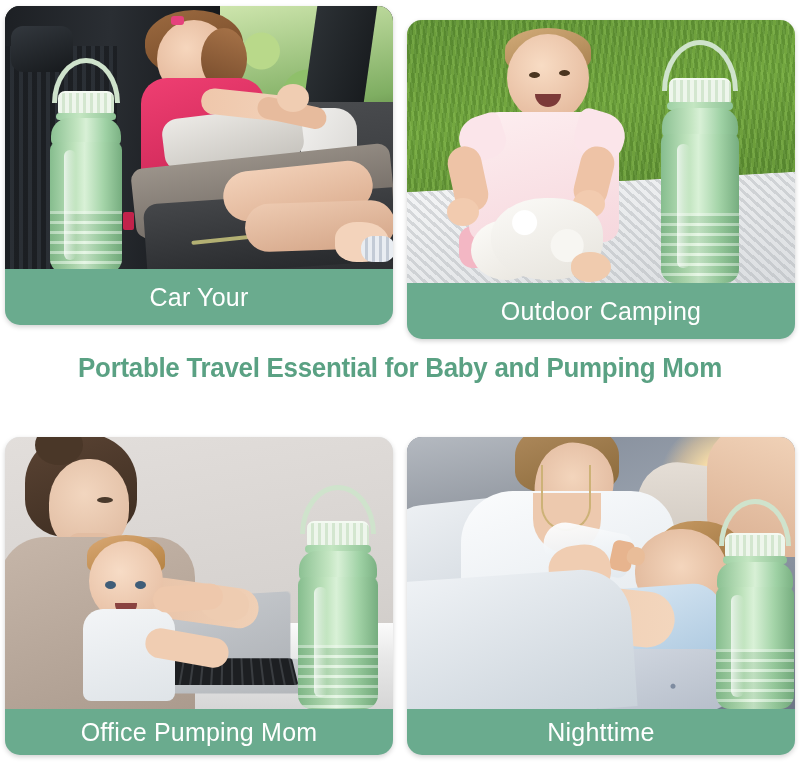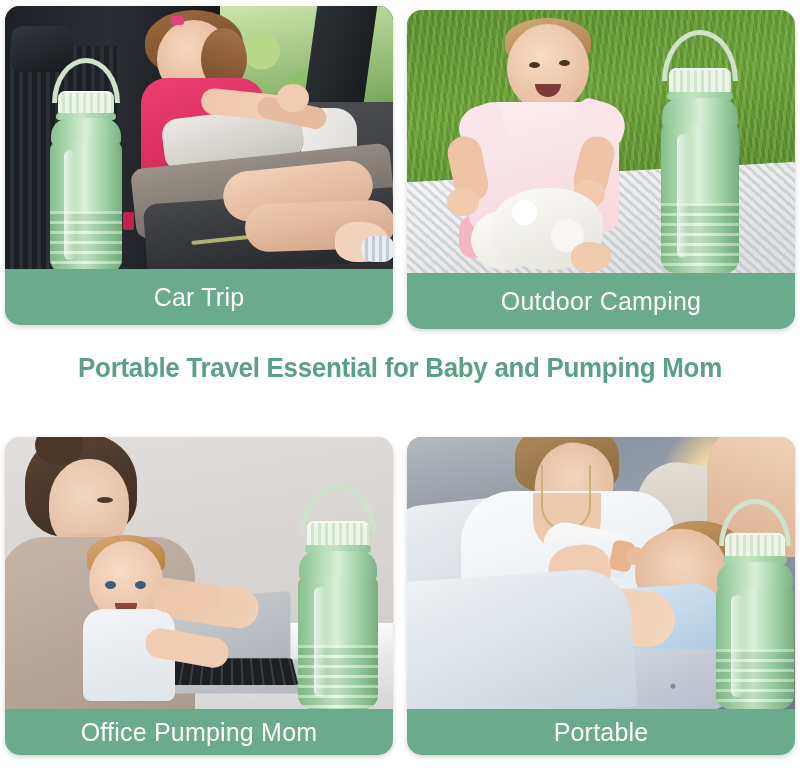--- a/index.html
+++ b/index.html
@@ -25,21 +25,21 @@
   .card {
     position: absolute;
     width: 388px;
     height: 319px;
     border-radius: 15px;
     overflow: hidden;
     background: #dfe3e4;
     box-shadow: 0 2px 5px rgba(0,0,0,0.18);
   }
   .card.tl { left: 5px;   top: 6px; }
-  .card.tr { left: 407px; top: 10px; text-align: right; }
+  .card.tr { left: 407px; top: 20px; text-align: right; }
   .card.bl { left: 5px;   top: 437px; height: 318px; }
   .card.br { left: 407px; top: 437px; height: 318px; }
 
   .photo {
     position: absolute;
     left: 0; top: 0;
     width: 100%;
     height: 263px;
     overflow: hidden;
   }
@@ -588,21 +588,21 @@
           <div class="cap" style="top:33px; width:56px; height:22px;"></div>
           <div class="collar" style="top:55px; width:60px; height:7px;"></div>
           <div class="shoulder" style="top:60px; width:70px; height:28px;"></div>
           <div class="body" style="top:84px; width:72px; height:131px;">
             <div class="ribs" style="width:72px; height:62px;"></div>
             <div class="gloss" style="left:14px; top:8px; width:12px; height:110px;"></div>
           </div>
         </div>
       </div>
     </div>
-    <div class="caption">Car Trip</div>
+    <div class="caption">Car Your</div>
   </div>
 
   <div class="card tr">
     <div class="photo">
       <div class="grass-scene">
         <div class="grass-blades"></div>
         <div class="blanket"></div>
 
         <div class="b2-hair"></div>
         <div class="b2-head"></div>
@@ -716,16 +716,16 @@
           <div class="cap" style="top:34px; width:60px; height:23px;"></div>
           <div class="collar" style="top:57px; width:64px; height:8px;"></div>
           <div class="shoulder" style="top:63px; width:76px; height:29px;"></div>
           <div class="body" style="top:88px; width:78px; height:122px;">
             <div class="ribs" style="width:78px; height:60px;"></div>
             <div class="gloss" style="left:15px; top:8px; width:13px; height:102px;"></div>
           </div>
         </div>
       </div>
     </div>
-    <div class="caption">Portable</div>
+    <div class="caption">Nighttime</div>
   </div>
 
 </div>
 
 </body></html>

